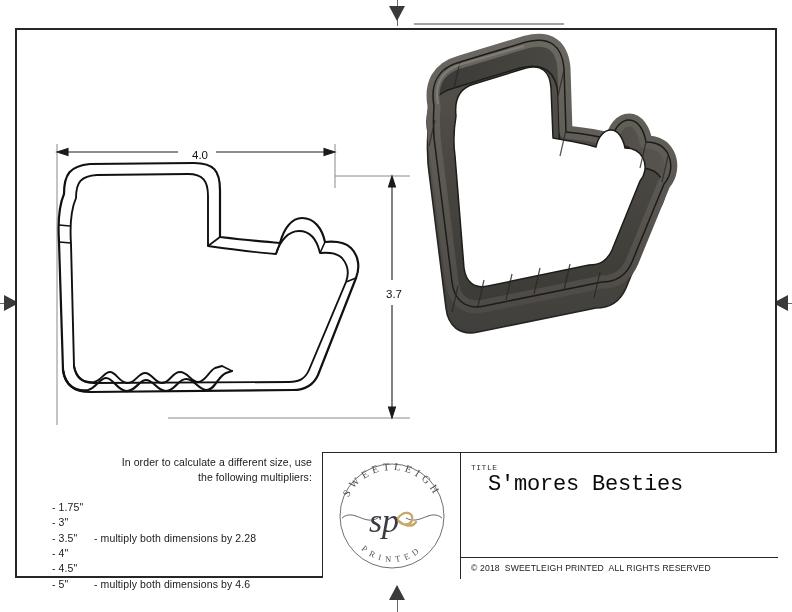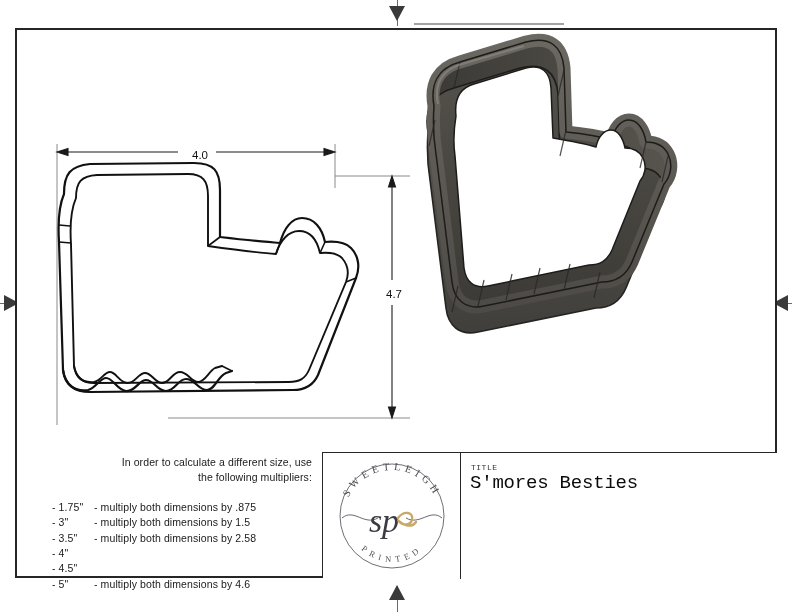--- a/index.html
+++ b/index.html
@@ -135,22 +135,22 @@
   }
   #title-label {
     position: absolute;
     left: 10px; top: 10px;
     font-size: 8px;
     letter-spacing: 0.5px;
     color: #333;
   }
   #title-value {
     position: absolute;
-    left: 9px; top: 19px;
-    font-size: 19px;
+    left: 27px; top: 19px;
+    font-size: 22px;
     color: #0b0b0b;
     letter-spacing: -0.2px;
   }
   #copyright-row {
     position: absolute;
     left: 138px;
     top: 104px;
     width: 317px;
     height: 22px;
     border-top: 1.3px solid #262626;
@@ -280,21 +280,21 @@
       <line x1="202" y1="107" x2="190" y2="116"></line>
       <line x1="262" y1="113" x2="258" y2="124"></line>
       <line x1="307" y1="112" x2="302" y2="123"></line>
       <line x1="338" y1="148" x2="328" y2="152"></line>
       <line x1="214" y1="241" x2="204" y2="236"></line>
     </g>
 
   </svg>
 
   <span class="dim-label" id="dim-w-label">4.0</span>
-  <span class="dim-label" id="dim-h-label">4.7</span>
+  <span class="dim-label" id="dim-h-label">3.7</span>
 
   <svg id="render-svg" viewBox="0 0 300 320">
     <defs>
       <linearGradient id="gTop" x1="0" y1="0" x2="0" y2="1">
         <stop offset="0%" stop-color="#6b6862"></stop>
         <stop offset="100%" stop-color="#4e4b46"></stop>
       </linearGradient>
       <linearGradient id="gSide" x1="0" y1="0" x2="1" y2="0">
         <stop offset="0%" stop-color="#3c3a36"></stop>
         <stop offset="100%" stop-color="#58554f"></stop>
@@ -411,23 +411,23 @@
       </g>
 
       <path d="M 24,80 C 20,60 28,46 48,40 L 110,22" fill="none" stroke="#8c8880" stroke-width="2" opacity="0.7"></path>
     </g>
   </svg>
 
   <div id="note-block">
     <div id="note-intro">In order to calculate a different size, use
 the following multipliers:</div>
     <div id="mult-list">
-        <div class="mult-row"><span class="mult-size">- 1.75"</span><span class="mult-text">- multiply both dimensions by .875</span></div>
-        <div class="mult-row"><span class="mult-size">- 3"</span><span class="mult-text">- multiply both dimensions by 1.5</span></div>
-        <div class="mult-row"><span class="mult-size">- 3.5"</span><span class="mult-text">- multiply both dimensions by 2.58</span></div>
+        <div class="mult-row"><span class="mult-size">- 1.75"</span></div>
+        <div class="mult-row"><span class="mult-size">- 3"</span></div>
+        <div class="mult-row"><span class="mult-size">- 3.5"</span><span class="mult-text">- multiply both dimensions by 2.28</span></div>
         <div class="mult-row"><span class="mult-size">- 4"</span></div>
         <div class="mult-row"><span class="mult-size">- 4.5"</span></div>
         <div class="mult-row"><span class="mult-size">- 5"</span><span class="mult-text">- multiply both dimensions by 4.6</span></div>
       </div>
   </div>
 
   <div id="title-block">
 
     <div id="logo-cell">
       <svg id="logo-svg" viewBox="0 0 128 120">
@@ -450,15 +450,18 @@
 
         <path d="M 70,62 C 76,54 86,56 84,64 C 82,70 74,70 70,64 C 76,70 84,72 88,66" fill="none" stroke="#c9a96a" stroke-width="2.4" stroke-linecap="round"></path>
       </svg>
     </div>
 
     <div id="info-cell">
       <div id="title-label">TITLE</div>
       <div id="title-value">S'mores Besties</div>
     </div>
 
+    <div id="copyright-row">
+      <div id="copyright-text">© 2018  SWEETLEIGH PRINTED  ALL RIGHTS RESERVED</div>
+    </div>
   </div>
 
 </div>
 
 </body></html>

